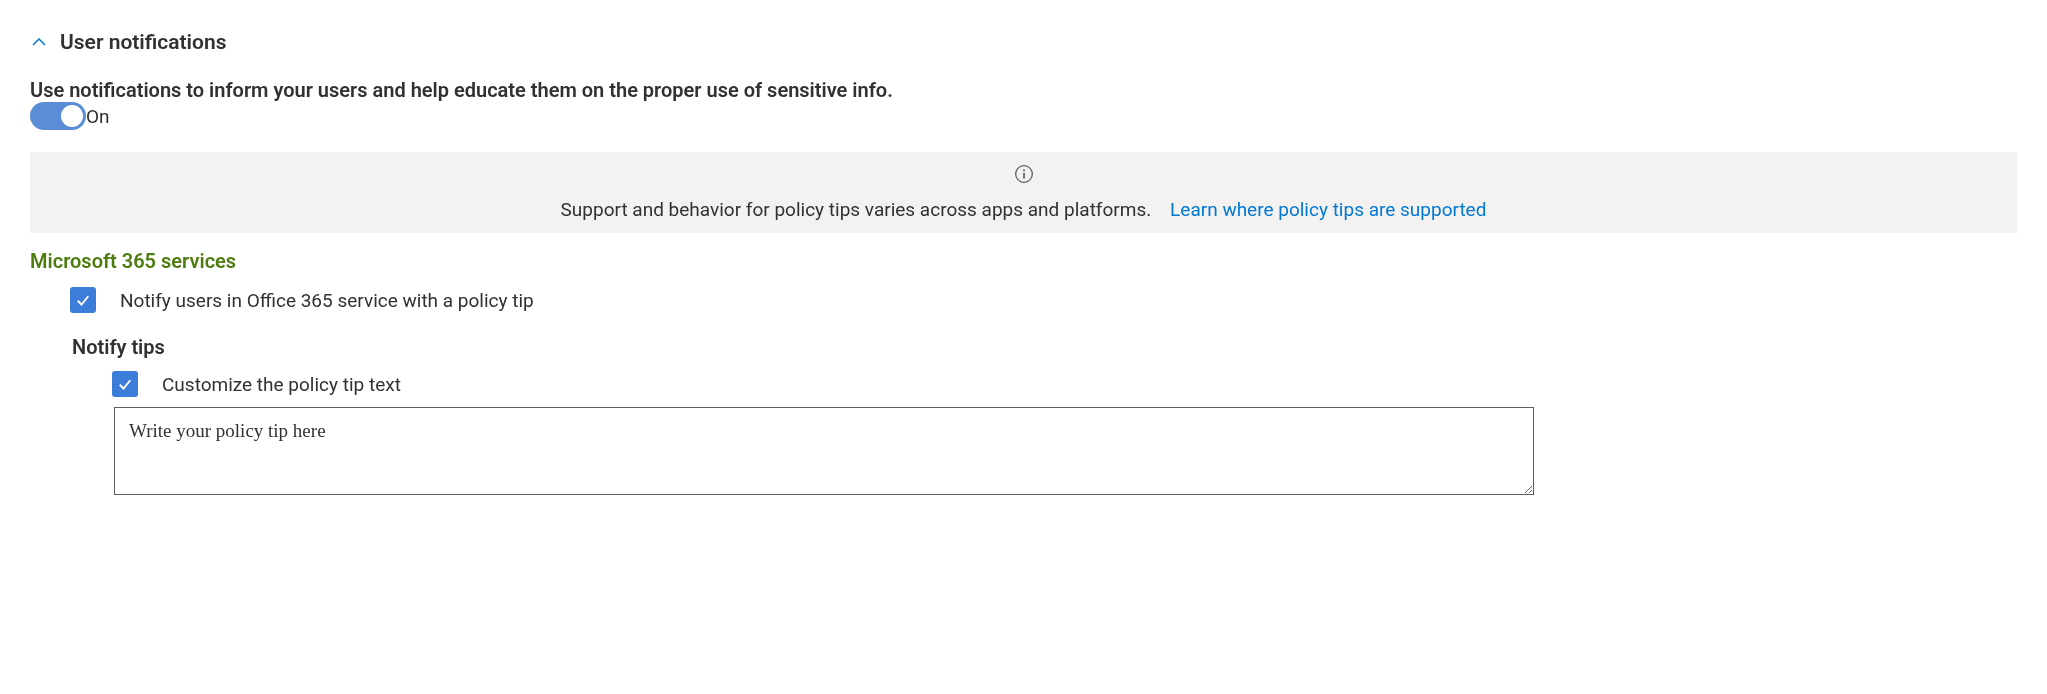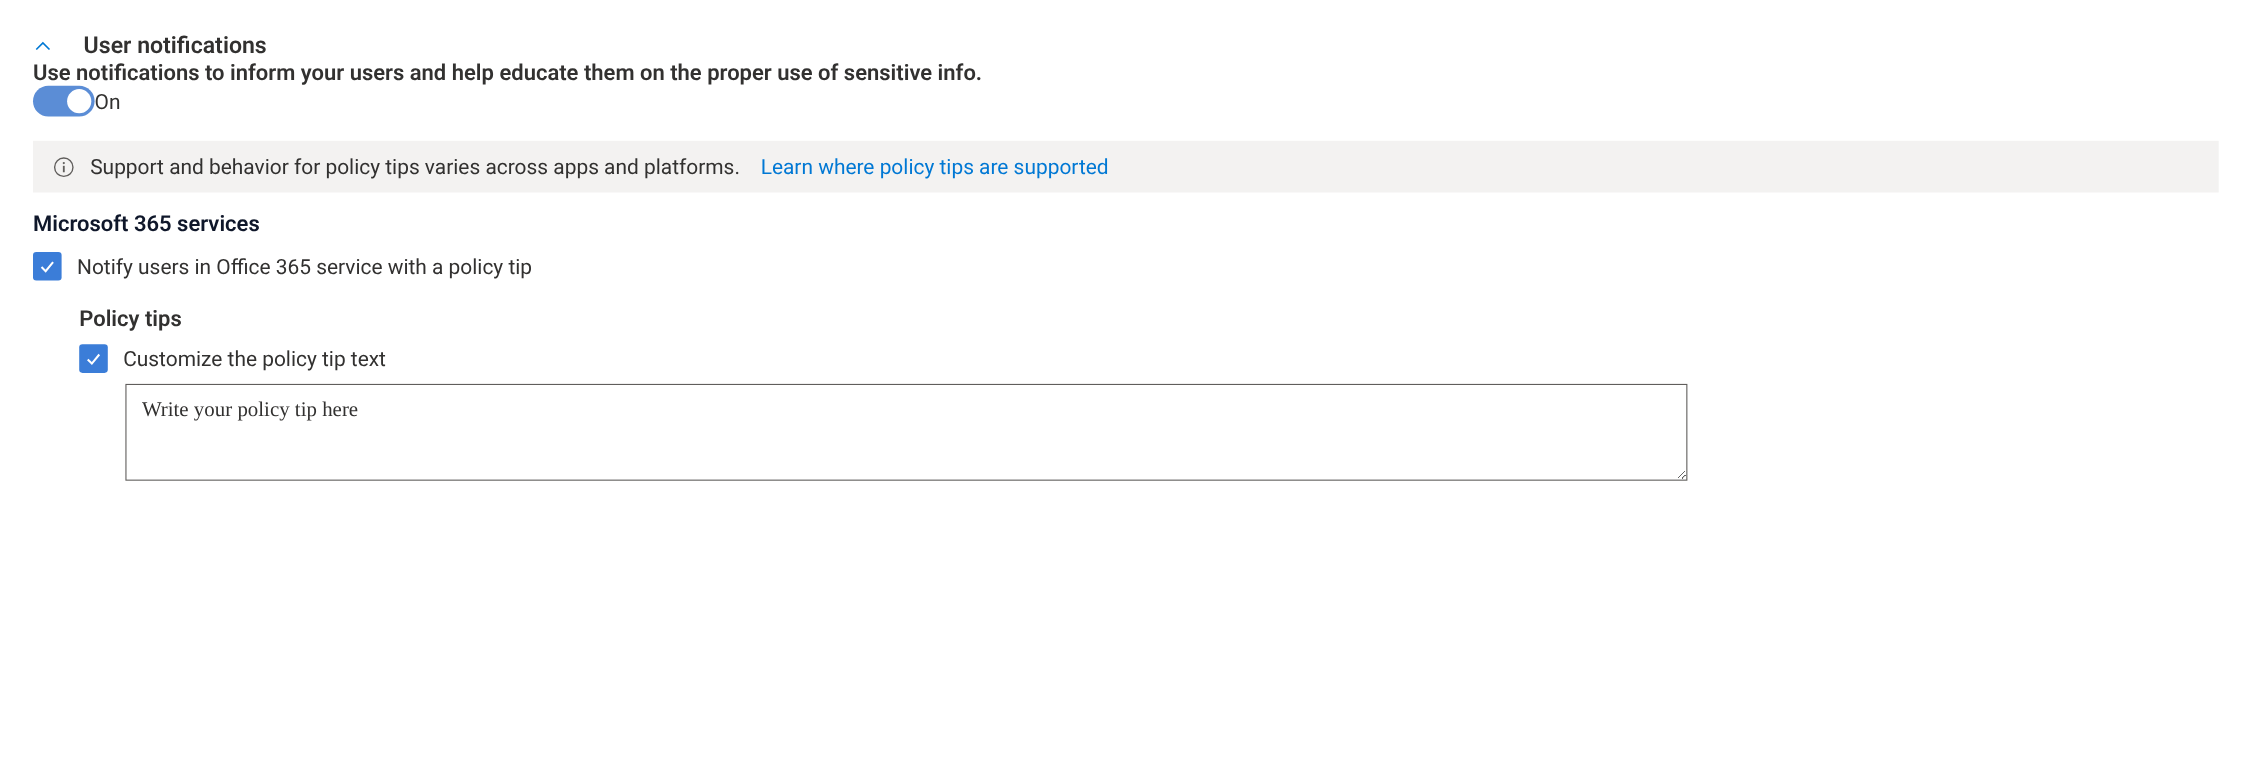--- a/index.html
+++ b/index.html
@@ -10,21 +10,22 @@
     body {
       font-family: "Segoe UI", -apple-system, BlinkMacSystemFont, Roboto, sans-serif;
       font-size: 19px;
       color: #323130;
       background: #ffffff;
       padding: 30px;
     }
     .section-header {
       display: flex;
       align-items: center;
-      gap: 28px;
+      gap: 12px;
+      margin-bottom: 24px;
     }
     .chevron-up {
       width: 18px;
       height: 18px;
       flex-shrink: 0;
     }
     .chevron-up svg {
       width: 100%;
       height: 100%;
       stroke: #0078d4;
@@ -68,20 +69,21 @@
       font-size: 19px;
       color: #323130;
     }
     .info-banner {
       background: #f3f2f1;
       padding: 12px 18px;
       display: flex;
       align-items: center;
       gap: 14px;
       margin-bottom: 16px;
+      flex-direction: column;
     }
     .info-icon {
       width: 20px;
       height: 20px;
       flex-shrink: 0;
     }
     .info-icon svg {
       width: 100%;
       height: 100%;
     }
@@ -91,27 +93,28 @@
     }
     .info-link {
       color: #0078d4;
       text-decoration: none;
       cursor: pointer;
     }
     .subsection-title {
       font-weight: 600;
       font-size: 20px;
       margin-bottom: 14px;
-      color: #0f172a;
+      color: #4d7c0f;
     }
     .checkbox-row {
       display: flex;
       align-items: center;
-      gap: 14px;
+      gap: 24px;
       margin-bottom: 22px;
+      margin-left: 40px;
     }
     .checkbox {
       width: 26px;
       height: 26px;
       background: #3b7dd8;
       border-radius: 3px;
       display: flex;
       align-items: center;
       justify-content: center;
       cursor: pointer;
@@ -195,21 +198,21 @@
 <div class="checkbox-row">
   <div class="checkbox">
     <svg viewBox="0 0 24 24">
         <polyline points="5,13 10,18 19,7"></polyline>
       </svg>
   </div>
   <span class="checkbox-label">Notify users in Office 365 service with a policy tip</span>
 </div>
 
 <div class="indent">
-  <div class="policy-tips-title">Policy tips</div>
+  <div class="policy-tips-title">Notify tips</div>
 
   <div class="checkbox-row" style="margin-bottom:10px;">
     <div class="checkbox">
       <svg viewBox="0 0 24 24">
           <polyline points="5,13 10,18 19,7"></polyline>
         </svg>
     </div>
     <span class="checkbox-label">Customize the policy tip text</span>
   </div>
 

